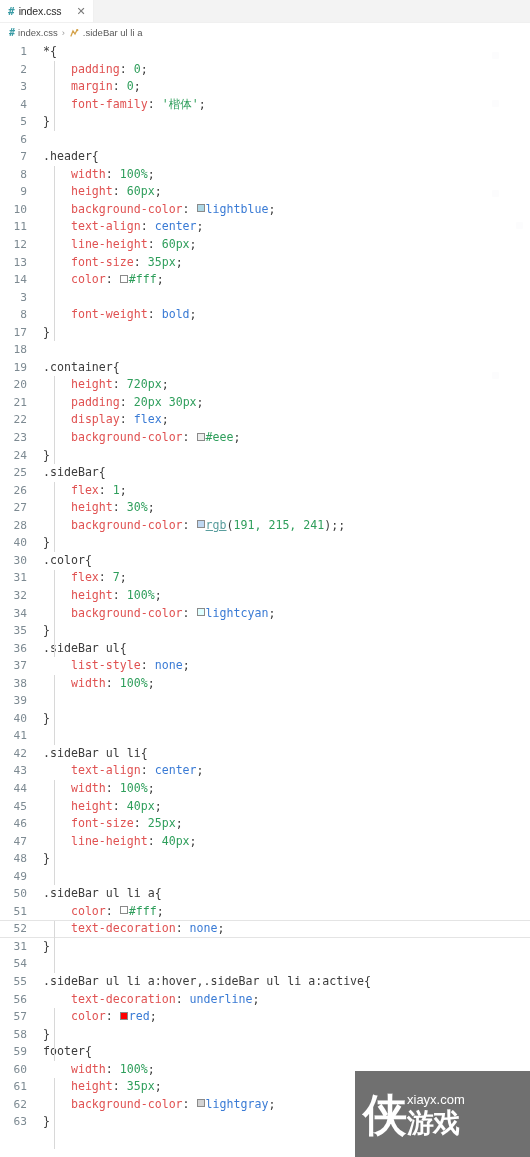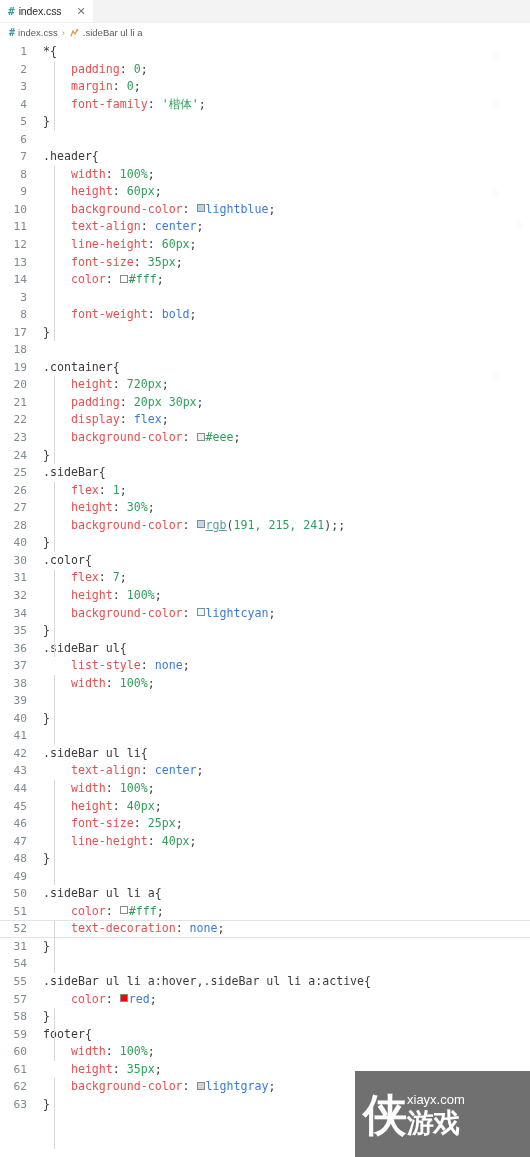--- a/index.html
+++ b/index.html
@@ -289,20 +289,21 @@
       <div class="line"><span class="ln">46</span><span class="code"><span class="sel">    </span><span class="prop">font-size</span><span class="punc">: </span><span class="num">25px</span><span class="punc">;</span></span></div>
       <div class="line"><span class="ln">47</span><span class="code"><span class="sel">    </span><span class="prop">line-height</span><span class="punc">: </span><span class="num">40px</span><span class="punc">;</span></span></div>
       <div class="line"><span class="ln">48</span><span class="code"><span class="sel">}</span></span></div>
       <div class="line"><span class="ln">49</span><span class="code"></span></div>
       <div class="line"><span class="ln">50</span><span class="code"><span class="sel">.sideBar ul li a{</span></span></div>
       <div class="line"><span class="ln">51</span><span class="code"><span class="sel">    </span><span class="prop">color</span><span class="punc">: </span><span class="swatch" style="background: rgb(255, 255, 255);"></span><span class="num">#fff</span><span class="punc">;</span></span></div>
       <div class="line current"><span class="ln">52</span><span class="code"><span class="sel">    </span><span class="prop">text-decoration</span><span class="punc">: </span><span class="kw">none</span><span class="punc">;</span></span></div>
       <div class="line"><span class="ln">31</span><span class="code"><span class="sel">}</span></span></div>
       <div class="line"><span class="ln">54</span><span class="code"></span></div>
       <div class="line"><span class="ln">55</span><span class="code"><span class="sel">.sideBar ul li a:hover,.sideBar ul li a:active{</span></span></div>
+      <div class="line"><span class="ln">56</span><span class="code"><span class="sel">    </span><span class="prop">text-decoration</span><span class="punc">: </span><span class="kw">underline</span><span class="punc">;</span></span></div>
       <div class="line"><span class="ln">57</span><span class="code"><span class="sel">    </span><span class="prop">color</span><span class="punc">: </span><span class="swatch" style="background: rgb(255, 0, 0);"></span><span class="kw">red</span><span class="punc">;</span></span></div>
       <div class="line"><span class="ln">58</span><span class="code"><span class="sel">}</span></span></div>
       <div class="line"><span class="ln">59</span><span class="code"><span class="sel">footer{</span></span></div>
       <div class="line"><span class="ln">60</span><span class="code"><span class="sel">    </span><span class="prop">width</span><span class="punc">: </span><span class="num">100%</span><span class="punc">;</span></span></div>
       <div class="line"><span class="ln">61</span><span class="code"><span class="sel">    </span><span class="prop">height</span><span class="punc">: </span><span class="num">35px</span><span class="punc">;</span></span></div>
       <div class="line"><span class="ln">62</span><span class="code"><span class="sel">    </span><span class="prop">background-color</span><span class="punc">: </span><span class="swatch" style="background: rgb(211, 211, 211);"></span><span class="kw">lightgray</span><span class="punc">;</span></span></div>
       <div class="line"><span class="ln">63</span><span class="code"><span class="sel">}</span></span></div>
       <div class="indent-guide" style="top: 18.55px; height: 70.2px;"></div>
       <div class="indent-guide" style="top: 123.85px; height: 175.5px;"></div>
       <div class="indent-guide" style="top: 334.45px; height: 87.75px;"></div>

